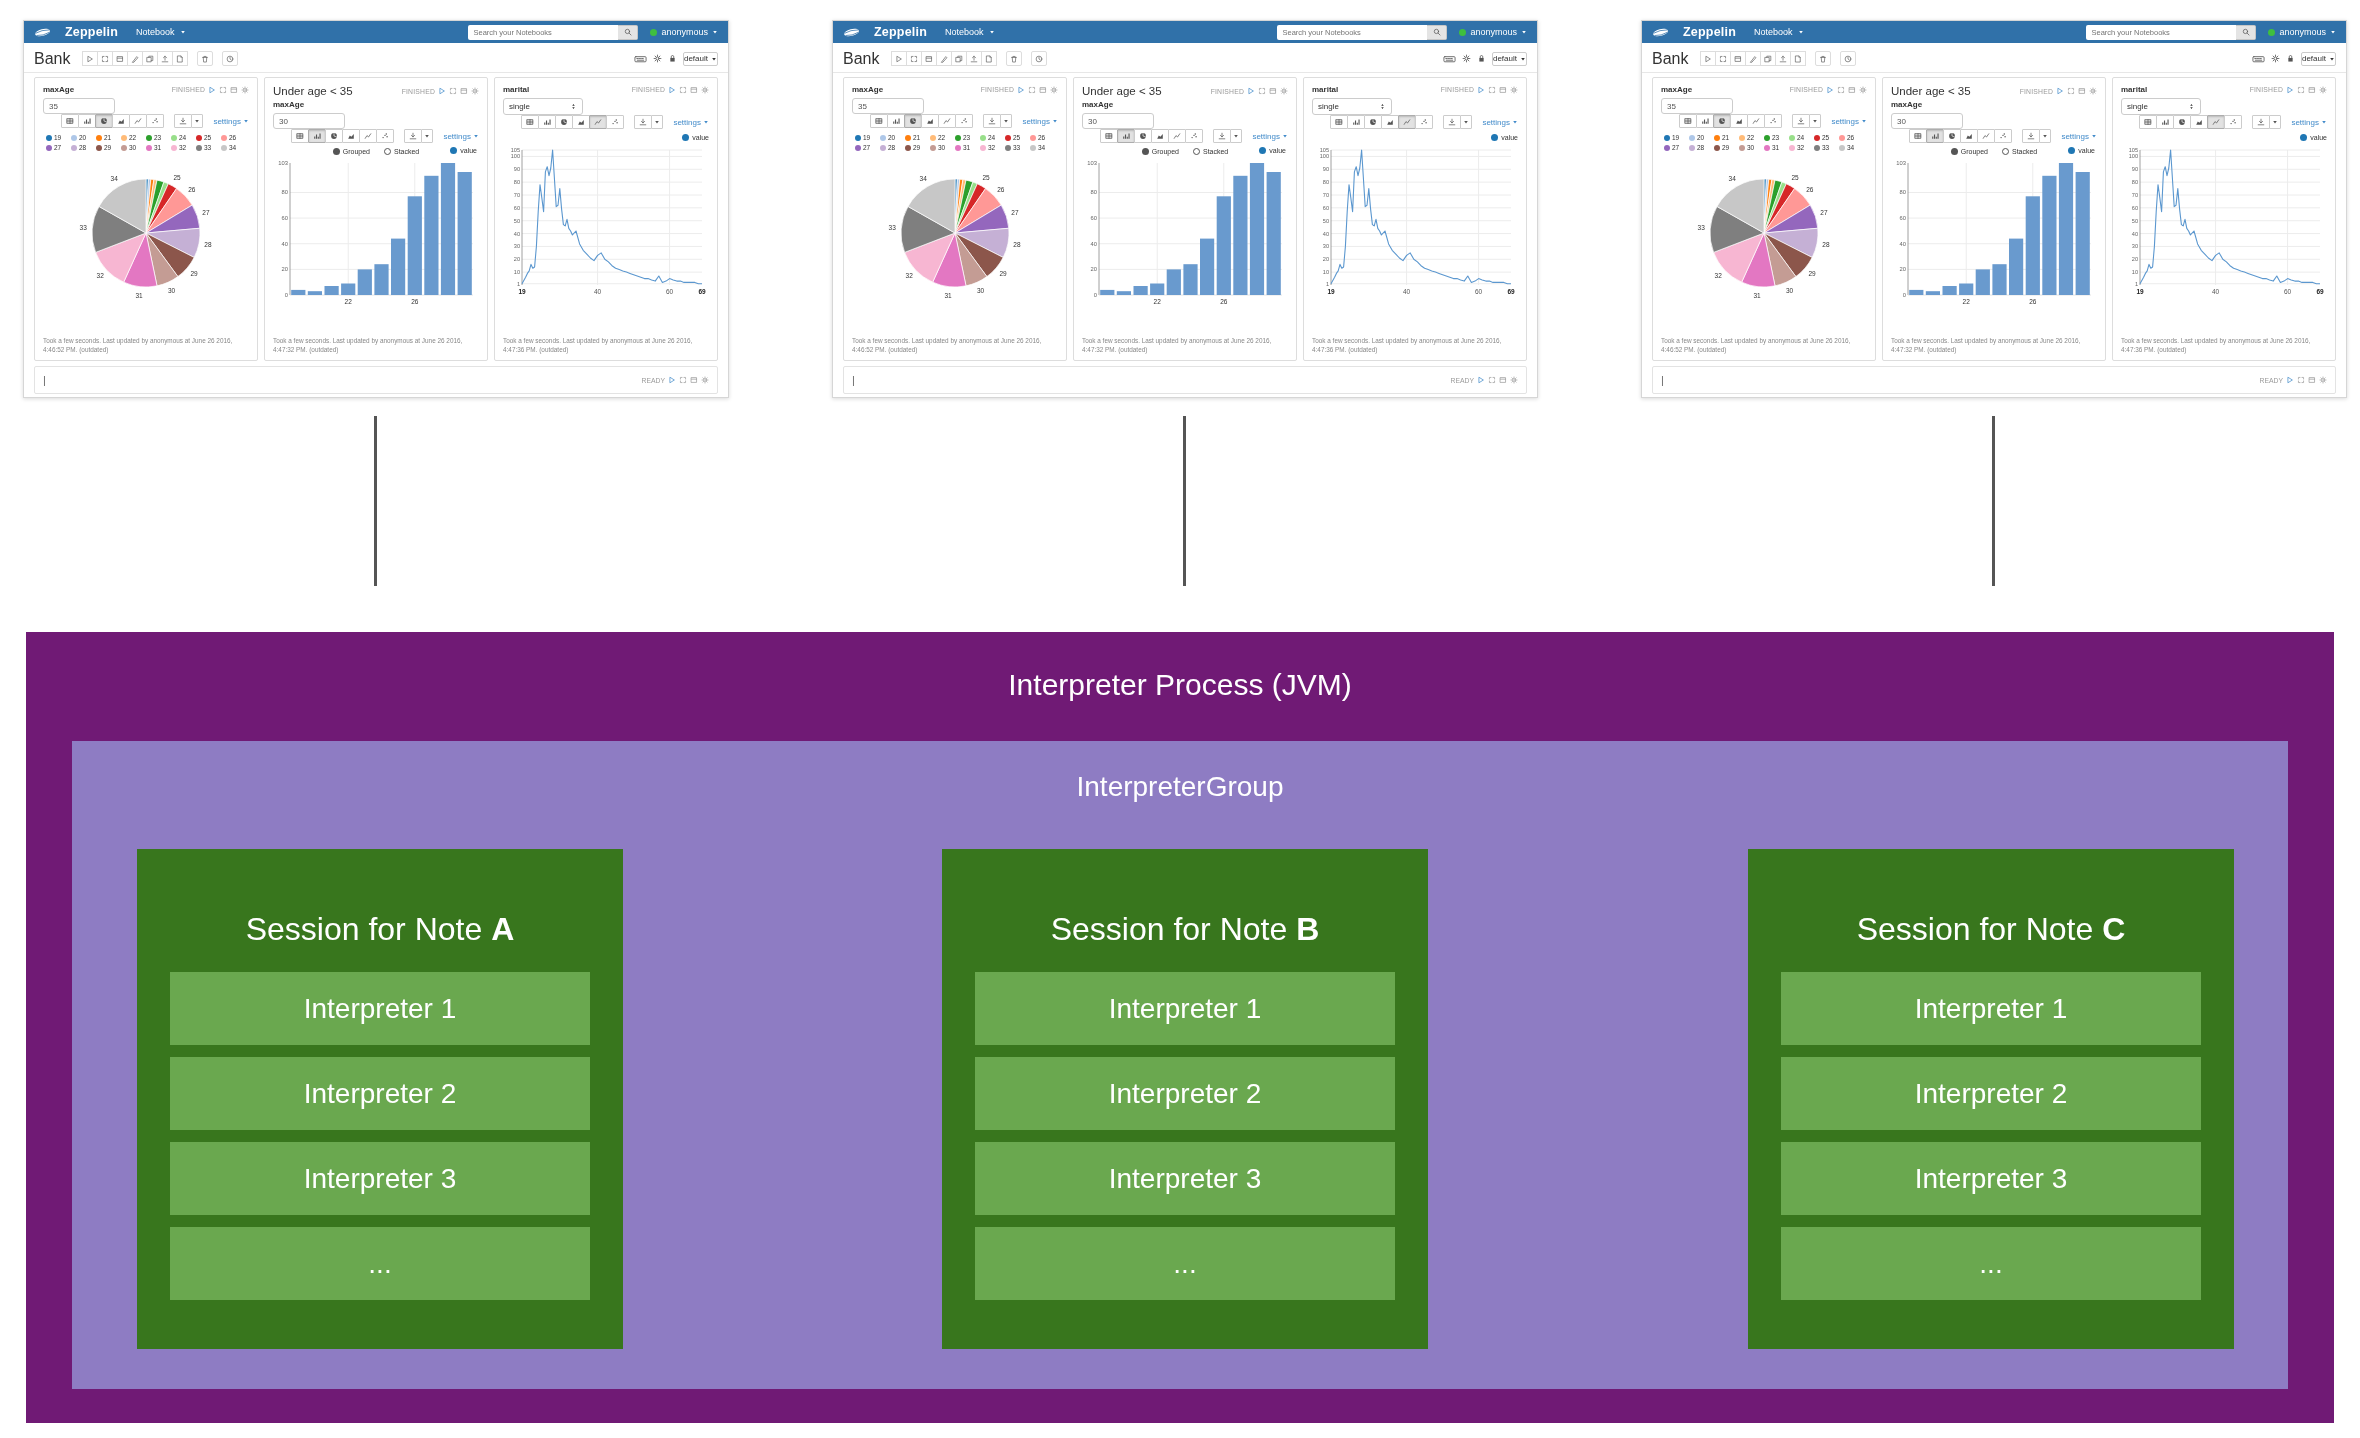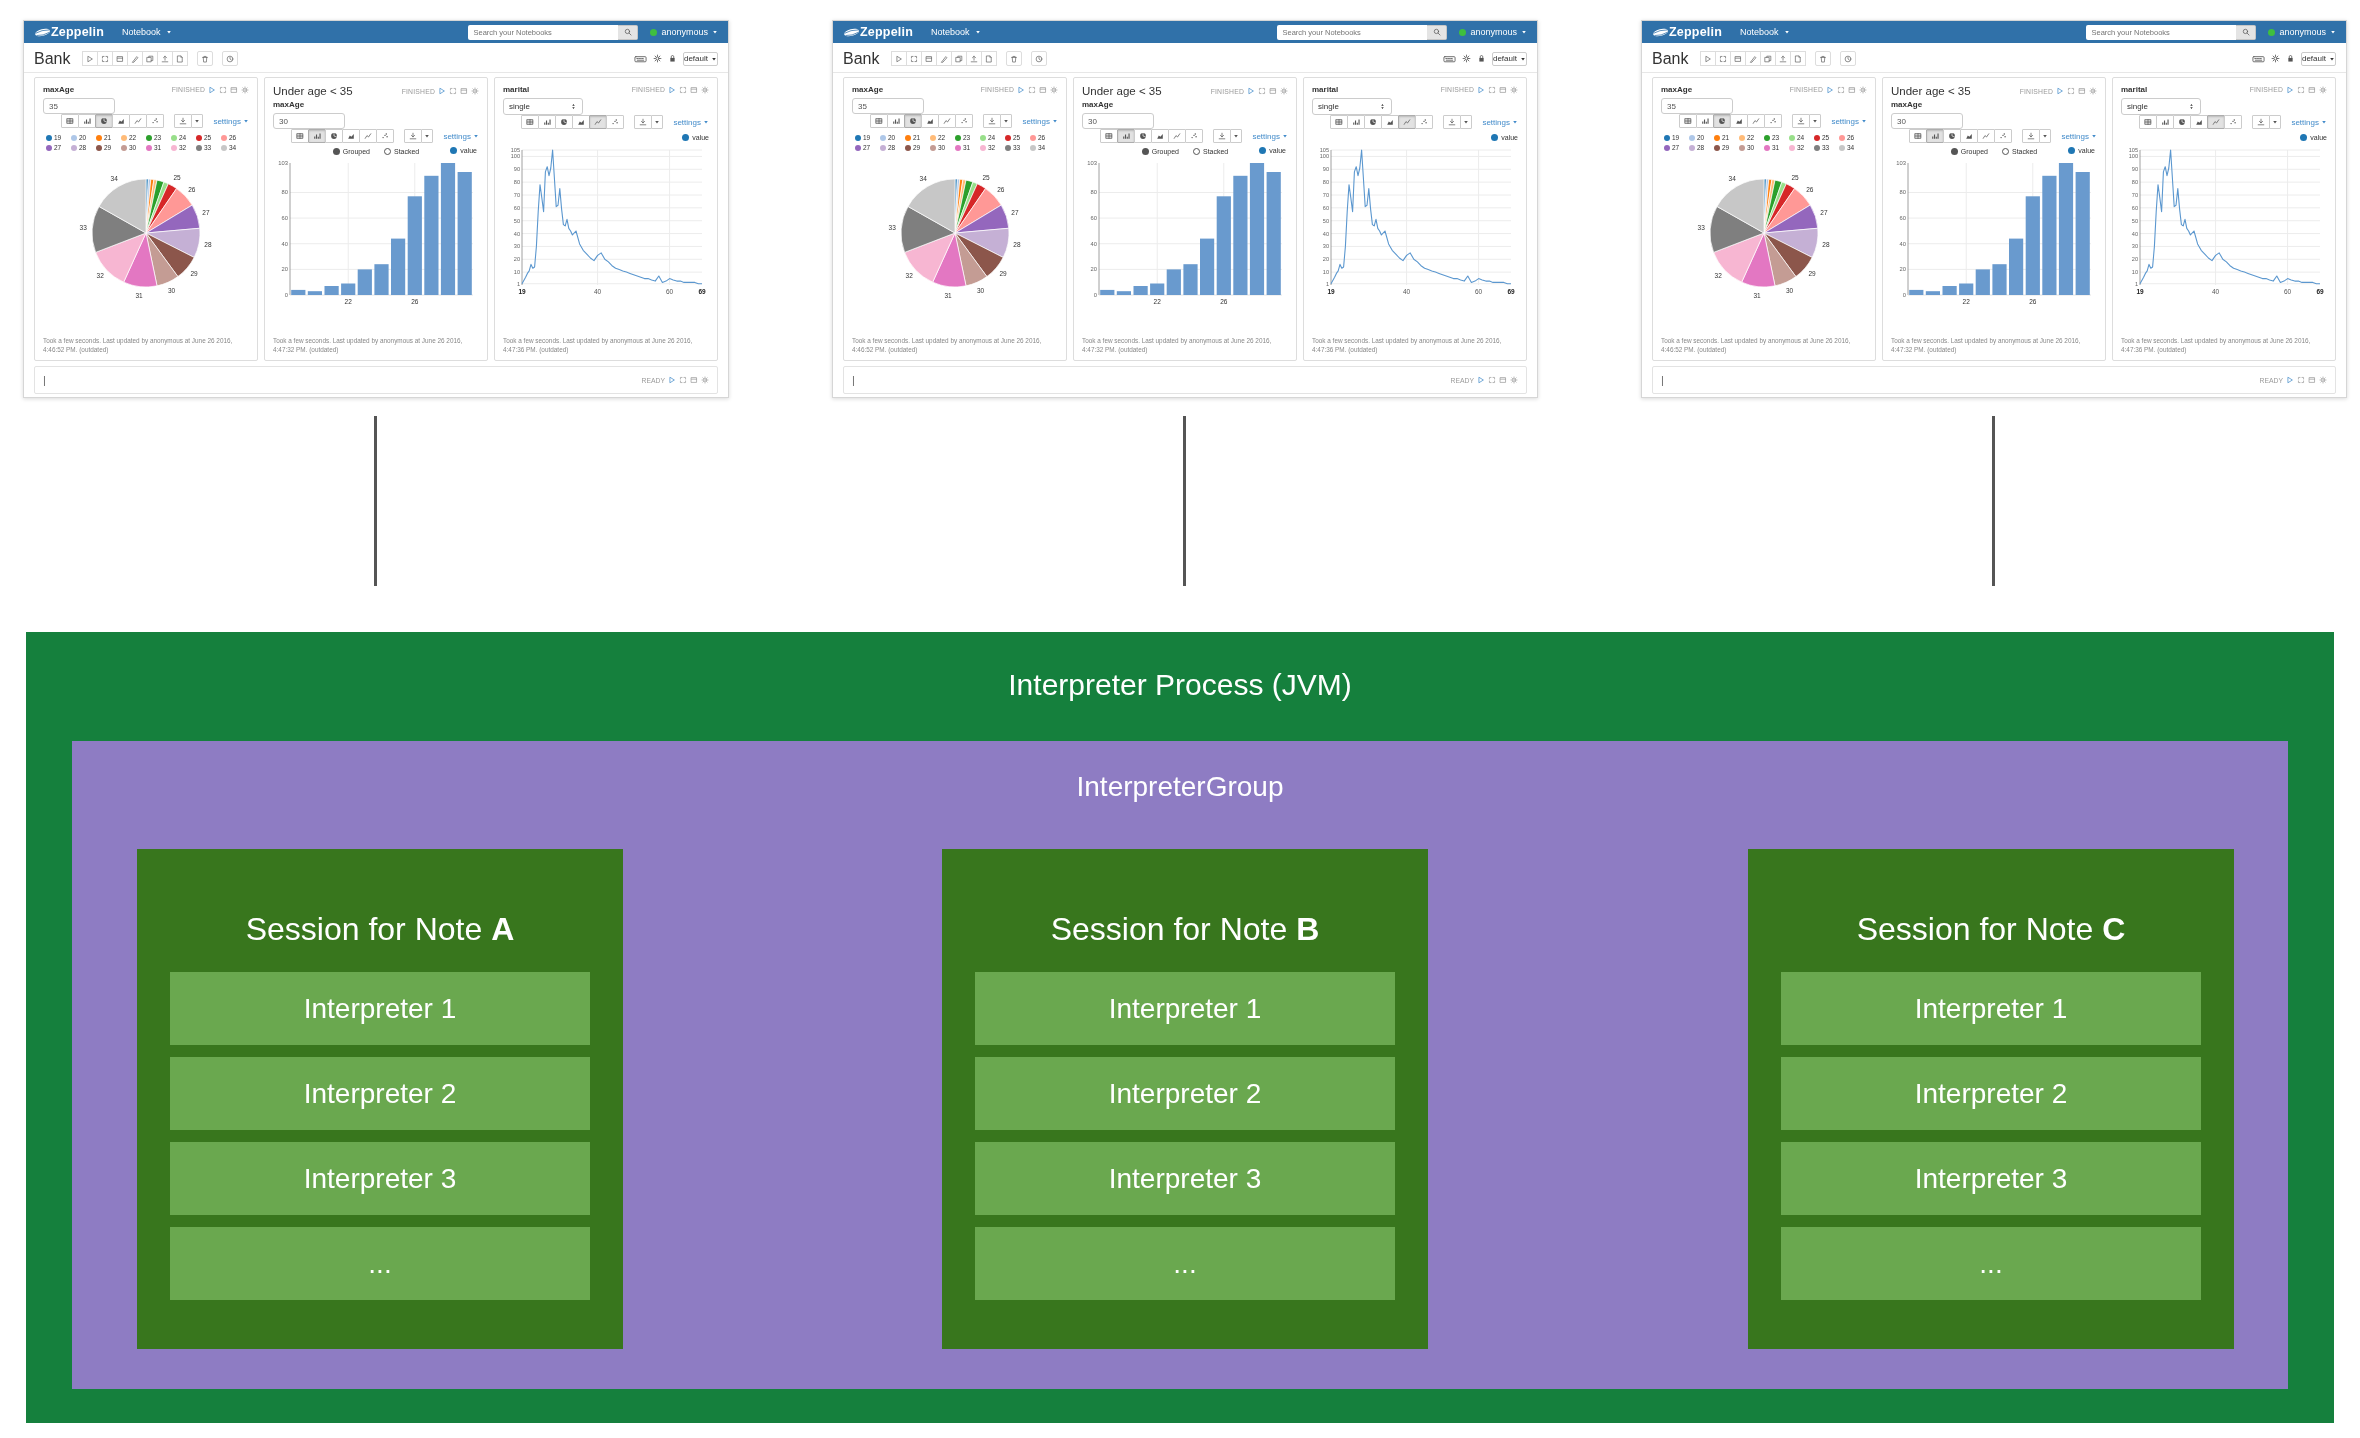--- a/index.html
+++ b/index.html
@@ -5,21 +5,21 @@
   * { margin:0; padding:0; box-sizing:border-box; }
   html,body { background:#fff; font-family:"Liberation Sans", sans-serif; }
   #canvas { position:relative; width:2360px; height:1438px; background:#fff; overflow:hidden; }
 
   
   .shot { position:absolute; top:20px; width:706px; height:378px; background:#fff;
           border:1px solid #d6d6d6; box-shadow:0 1px 4px rgba(0,0,0,.15); overflow:hidden; }
   .s1{left:23px} .s2{left:832px} .s3{left:1641px}
 
   .nav { height:22px; background:#3071a9; display:flex; align-items:center; padding:0 10px; color:#fff; }
-  .brand { display:flex; align-items:center; gap:0; font-weight:bold; font-size:12.5px; letter-spacing:.2px; }
+  .brand { display:flex; align-items:center; gap:14px; font-weight:bold; font-size:12.5px; letter-spacing:.2px; }
   .navmenu { font-size:9px; margin-left:18px; display:flex; align-items:center; gap:5px; }
   .searchbox { margin-left:auto; display:flex; align-items:stretch; }
   .searchbox input { width:150px; height:15px; border:none; border-radius:2px 0 0 2px; font-size:7.5px;
                      padding:0 5px; color:#333; font-family:inherit; outline:none; }
   .searchbtn { width:20px; height:15px; background:#e4e4e4; border:1px solid #c6c6c6; border-left:none;
                border-radius:0 2px 2px 0; display:flex; align-items:center; justify-content:center; color:#555; }
   .user { display:flex; align-items:center; gap:4px; font-size:9px; margin-left:12px; }
   .dot-green { width:7px; height:7px; border-radius:50%; background:#3fbf3f; }
 
   .note-row { height:27px; display:flex; align-items:center; padding:0 10px; margin-top:2px; }
@@ -2303,21 +2303,21 @@
             </svg>
           </span>
     </div>
   </div>
 </div>
 
   <div class="connector c1" style="background: rgb(85, 85, 85);"></div>
   <div class="connector c2" style="background: rgb(85, 85, 85);"></div>
   <div class="connector c3" style="background: rgb(85, 85, 85);"></div>
 
-  <div class="jvm" style="background: #15803d;">
+  <div class="jvm" style="background: #701a75;">
     <div class="jvm-title">Interpreter Process (JVM)</div>
     <div class="group" style="background: rgb(142, 124, 195);">
       <div class="group-title">InterpreterGroup</div>
       <div>
   <div class="session sess1" style="background: rgb(56, 118, 29);">
     <div class="sess-title">
       <span>Session for Note</span>
               <b>A</b>
     </div>
     <div class="sitems">

